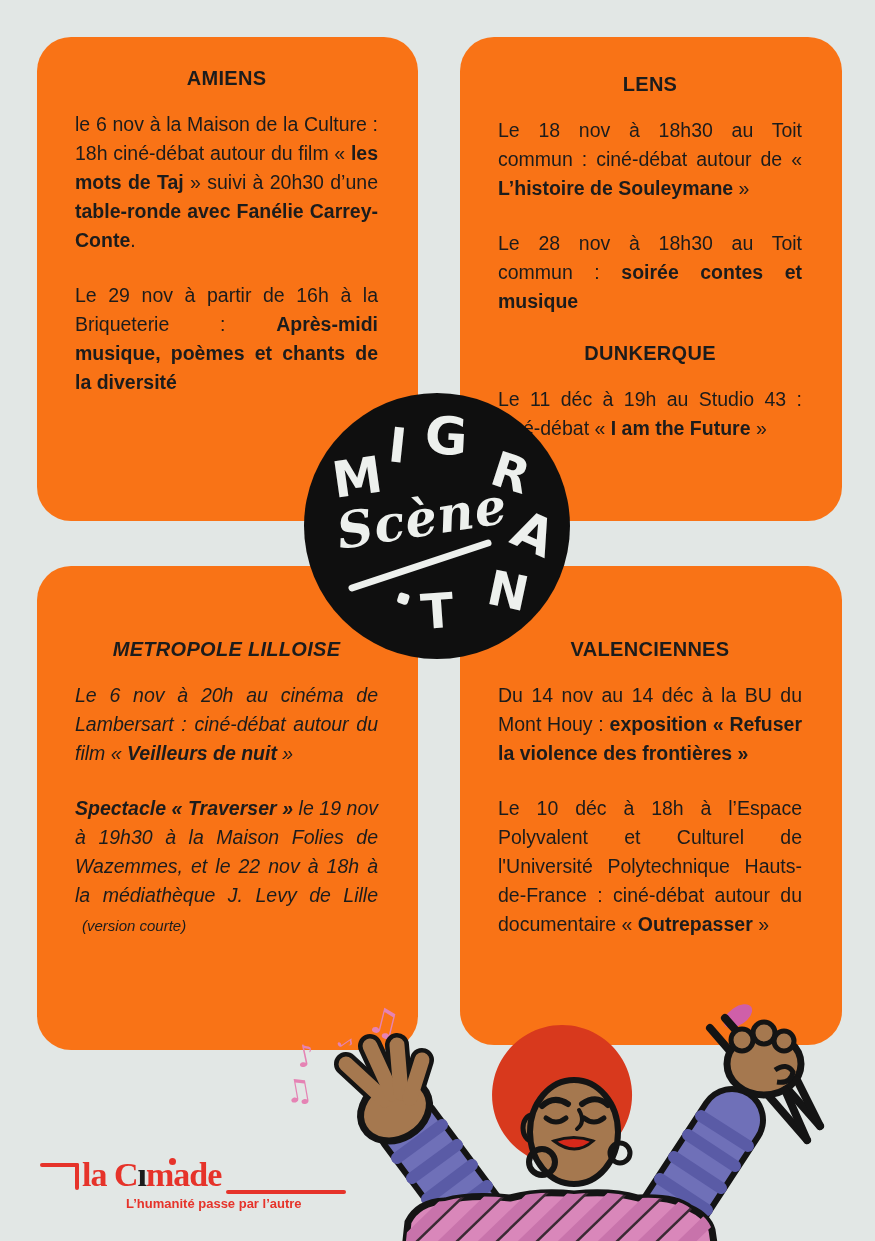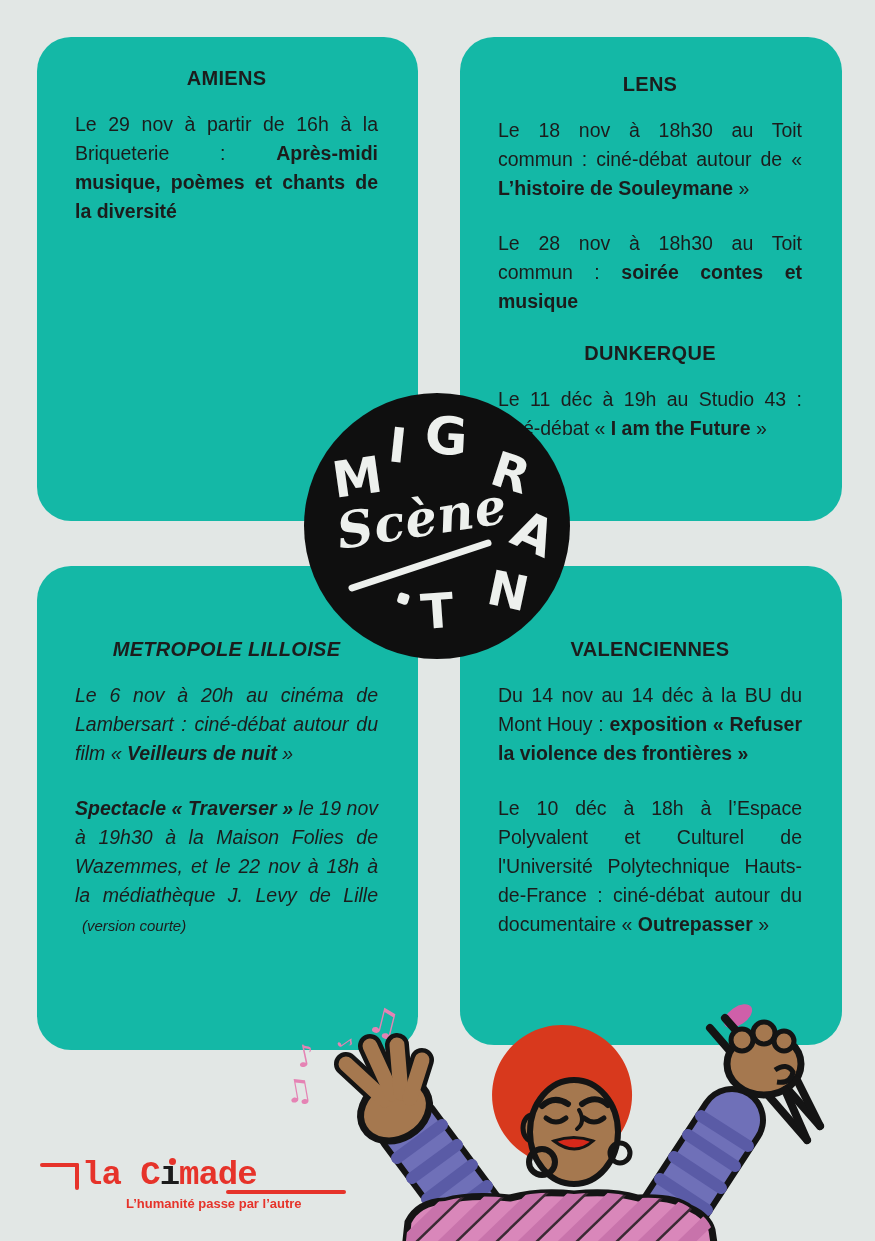--- a/index.html
+++ b/index.html
@@ -6,21 +6,21 @@
   html,body { width:875px; height:1241px; }
   body {
     position:relative;
     background:#e2e7e5;
     font-family:"Liberation Sans", sans-serif;
     color:#1c1c1c;
     overflow:hidden;
   }
   .block {
     position:absolute;
-    background:#14b8a6;
+    background:#f97316;
     border-radius:34px;
     padding:30px 40px 0 38px;
   }
   .tl { left:37px; top:37px;  width:381px; height:484px; }
   .tr { left:460px; top:37px; width:382px; height:484px; padding-top:36px; }
   .bl { left:37px; top:566px; width:381px; height:484px; padding-top:72px;font-style:italic; }
   .br { left:460px; top:566px; width:382px; height:479px; padding-top:72px; }
   .block h2 {
     font-size:20px; font-weight:700; text-align:center;
     letter-spacing:.3px; margin-bottom:20px;
@@ -34,21 +34,21 @@
   .sm { font-size:15px;margin-left:7px; }
   .overlay { position:absolute; }
   
   #logo-svg { left:302px; top:391px; width:270px; height:270px; }
   
   #illo-svg { left:270px; top:998px; width:605px; height:243px; }
   
   .cimade { position:absolute; left:40px; top:1156px; width:330px; height:70px; }
   .cimade .brand {
     position:absolute; left:42px; top:0;
-    font-family:Liberation Mono, monospace; font-weight:700;
+    font-family:Liberation Serif, serif; font-weight:700;
     font-size:34px; letter-spacing:-1px; color:#e6332a; white-space:nowrap;
   }
   .cimade .istem { color:#1c1c1c; position:relative; }
   .cimade .idot {
     position:absolute; left:129px; top:2px; width:7px; height:7px;
     border-radius:50%; background:#e6332a;
   }
   .cimade .l-top { position:absolute; left:0; top:7px; width:39px; height:4px; background:#e6332a; border-radius:2px; }
   .cimade .l-down { position:absolute; left:35px; top:7px; width:4px; height:27px; background:#e6332a; border-radius:2px; }
   .cimade .l-under { position:absolute; left:186px; top:34px; width:120px; height:4px; background:#e6332a; border-radius:2px; }
@@ -56,20 +56,21 @@
     position:absolute; left:86px; top:40px;
     font-family:Liberation Sans, sans-serif; font-weight:700;
     font-size:13px; color:#e6332a; letter-spacing:0; white-space:nowrap;
   }
 </style>
 </head>
 <body>
 
 <section class="block tl">
   <h2>AMIENS</h2>
+  <p><span>le 6 nov à la Maison de la Culture : 18h ciné-débat autour du film « </span><span class="b">les mots de Taj</span><span> » suivi à 20h30 d’une </span><span class="b">table-ronde avec Fanélie Carrey-Conte</span><span>.</span></p>
   <p><span>Le 29 nov à partir de 16h à la Briqueterie : </span><span class="b">Après-midi musique, poèmes et chants de la diversité</span></p>
 </section>
 
 <section class="block tr">
   <h2>LENS</h2>
   <p><span>Le 18 nov à 18h30 au Toit commun : ciné-débat autour de « </span><span class="b">L’histoire de Souleymane</span><span> »</span></p>
   <p><span>Le 28 nov à 18h30 au Toit commun : </span><span class="b">soirée contes et musique</span></p>
   <h2 class="mid">DUNKERQUE</h2>
   <p><span>Le 11 déc à 19h au Studio 43 : ciné-débat « </span><span class="b">I am the Future</span><span> »</span></p>
 </section>

